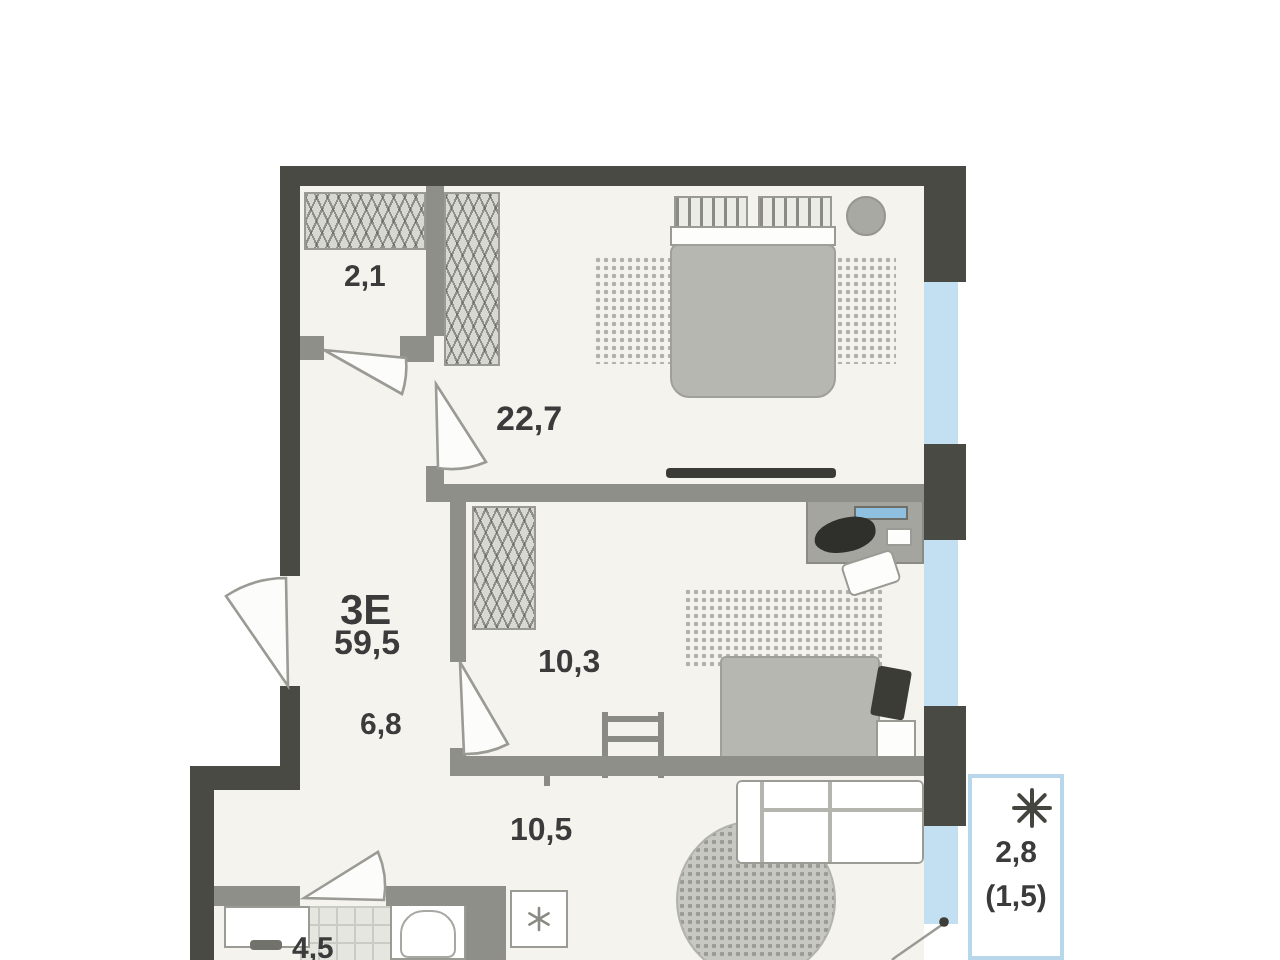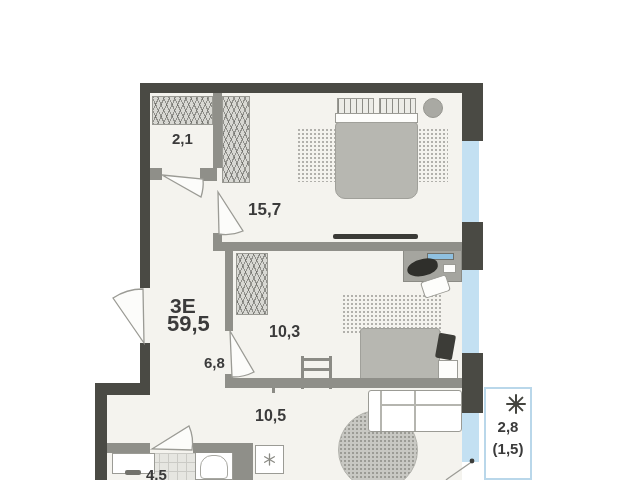--- a/index.html
+++ b/index.html
@@ -128,23 +128,23 @@
       <path d="M162,175 L201,197 A45,45 0 0 0 203,179 Z"></path>
       <path d="M218,192 L243,231 A44,44 0 0 1 219,234 Z"></path>
       <path d="M230,331 L254,372 A46,46 0 0 1 232,377 Z"></path>
       <path d="M152,449 L189,426 A43,43 0 0 1 192,450 Z"></path>
       <path fill="none" d="M473,461 L450,477 A30,30 0 0 0 446,480"></path>
     </g>
     <circle cx="472" cy="461" r="2.4" fill="#3d3d3a"></circle>
   </svg>
 
   <div class="lbl" style="left:172px;top:131px;font-size:15px;">2,1</div>
-  <div class="lbl" style="left:248px;top:201px;font-size:17px;">15,7</div>
+  <div class="lbl" style="left:248px;top:201px;font-size:17px;">22,7</div>
   <div class="lbl" style="left:170px;top:295px;font-size:21px;">3Е</div>
-  <div class="lbl" style="left:167px;top:313px;font-size:22px;">59,5</div>
-  <div class="lbl" style="left:180px;top:355px;font-size:15px;margin-left:24px;">6,8</div>
+  <div class="lbl" style="left:167px;top:313px;font-size:17px;">59,5</div>
+  <div class="lbl" style="left:180px;top:355px;font-size:15px;">6,8</div>
   <div class="lbl" style="left:269px;top:324px;font-size:16px;">10,3</div>
   <div class="lbl" style="left:255px;top:408px;font-size:16px;">10,5</div>
   <div class="lbl" style="left:146px;top:467px;font-size:15px;">4,5</div>
   <div class="lbl" style="left:484px;top:419px;width:48px;text-align:center;font-size:15px;">2,8</div>
   <div class="lbl" style="left:484px;top:441px;width:48px;text-align:center;font-size:15px;">(1,5)</div>
 
 </div>
 
 </body></html>

